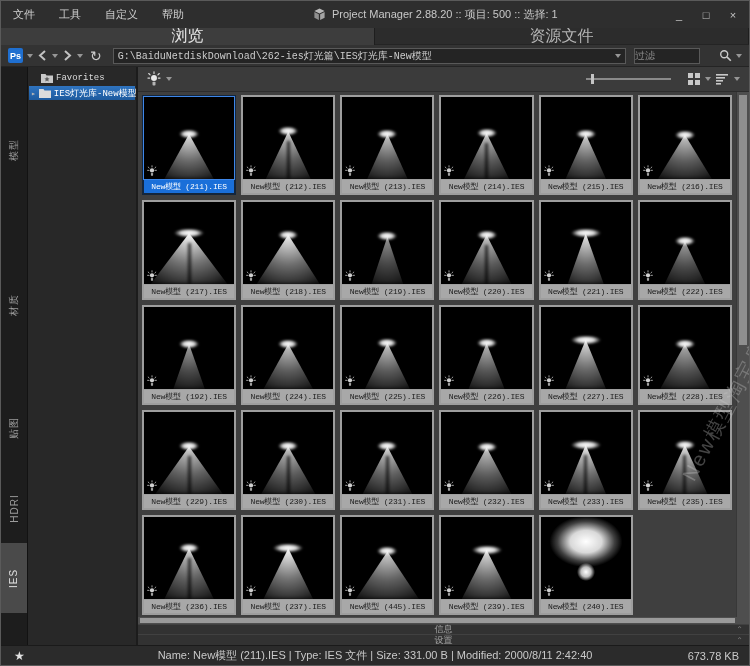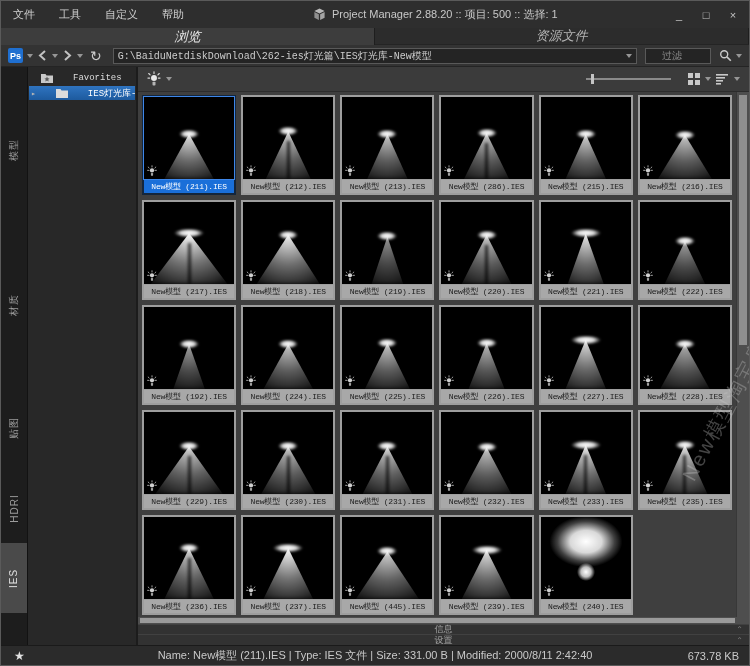--- a/index.html
+++ b/index.html
@@ -8,47 +8,47 @@
 
   
   .titlebar { height:27px; flex:0 0 27px; background:#2e2e2e; display:flex; align-items:center; padding:0 10px; position:relative; }
   .menubar { display:flex; gap:24px; font-size:11px; color:#cfcfcf; padding-left:2px; }
   .menu-item { cursor:default; }
   .title-center { position:absolute; left:312px; display:flex; align-items:center; gap:6px; font-size:11px; color:#c8c8c8; white-space:nowrap; }
   .win-btns { margin-left:auto; display:flex; gap:15px; align-items:center; font-size:11px; color:#c4c4c4; }
   .win-btn { width:12px; text-align:center; }
 
   
-  .tabbar { height:17px; flex:0 0 17px; display:flex; background:#2c2c2c; font-size:13px;font-style:italic; }
+  .tabbar { height:17px; flex:0 0 17px; display:flex; background:#2c2c2c; font-size:16px; }
   .tab { flex:1; display:flex; align-items:center; justify-content:center; color:#b5b5b5; background:#2c2c2c; border-right:1px solid #1e1e1e; border-bottom:1px solid #242424; }
   .tab.active { background:#3d3d3d; color:#e6e6e6; border-bottom:none; }
 
   
   .toolbar { height:22px; flex:0 0 22px; background:#333333; display:flex; align-items:center; padding:0 7px; gap:4px; border-bottom:1px solid #242424; }
   .ps-badge { width:15px; height:15px; background:#1f6fd0; color:#fff; font-size:9px; font-weight:bold; display:flex; align-items:center; justify-content:center; border-radius:2px; }
   .caret { width:0; height:0; border-left:3px solid transparent; border-right:3px solid transparent; border-top:4px solid #969696; display:inline-block; }
   .navbtn { display:flex; align-items:center; padding:0 1px; }
   .refresh { color:#cccccc; font-size:14px; line-height:14px; margin:0 3px; }
   .path-combo { flex:1; height:16px; background:#242424; border:1px solid #595959; display:flex; align-items:center; padding:0 4px; margin:0 4px; }
   .path-combo input { flex:1; background:transparent; border:none; outline:none; color:#cccccc; font:10px "Liberation Mono",monospace; }
-  .filter-input { width:66px; height:16px; background:#242424; border:1px solid #595959; color:#cccccc; font:10px "Liberation Sans",sans-serif; padding:0 16px; outline:none; margin-right:4px; }
+  .filter-input { width:66px; height:16px; background:#242424; border:1px solid #595959; color:#cccccc; font:10px "Liberation Sans",sans-serif; padding:0 0; outline:none; margin-right:15px; }
   .filter-input::placeholder { color:#8a8a8a; }
   .iconbtn { display:flex; align-items:center; }
 
   
   .main { flex:1; display:flex; min-height:0; }
 
   .tabstrip { width:27px; flex:0 0 27px; background:#1d1d1d; position:relative; border-right:1px solid #121212; }
   .side-tab { position:absolute; left:0; width:26px; height:70px; display:flex; align-items:center; justify-content:center; }
   .side-tab span { transform:rotate(-90deg); font-size:10px; color:#9c9c9c; white-space:nowrap; letter-spacing:1px; }
   .side-tab.active { background:#4a4a4a; }
   .side-tab.active span { color:#e0e0e0; }
 
   .tree { width:110px; flex:0 0 110px; background:#282828; border-right:2px solid #1c1c1c; padding-top:4px; font:9px "Liberation Mono",monospace; color:#dcdcdc; overflow:hidden; }
-  .tree-row { height:14px; display:flex; align-items:center; gap:20px; padding-left:13px; white-space:nowrap; cursor:default; }
+  .tree-row { height:14px; display:flex; align-items:center; gap:3px; padding-left:13px; white-space:nowrap; cursor:default; }
   .tree-row.selected { background:linear-gradient(#2f74c0,#1d5a9e); color:#ffffff; padding-left:2px; margin:1px 1px 0 1px; }
   .tree-caret { color:#b5b5b5; font-size:8px; }
 
   .content { flex:1; display:flex; flex-direction:column; background:#3f3f3f; min-width:0; }
   .content-header { height:25px; flex:0 0 25px; background:#3b3b3b; border-bottom:1px solid #2c2c2c; display:flex; align-items:center; padding:0 9px; gap:5px; }
   .spacer { flex:1; }
   .slider { width:85px; height:2px; background:#8a8a8a; position:relative; margin:0 12px 0 0; }
   .slider-handle { position:absolute; left:5px; top:-4px; width:3px; height:10px; background:#c4c4c4; }
 
   .grid-wrap { flex:1; display:flex; min-height:0; }
@@ -294,21 +294,21 @@
                       <line x1="6" y1="0.7" x2="6" y2="2.2"></line>
                       <line x1="1.4" y1="2.2" x2="2.6" y2="3.4"></line>
                       <line x1="10.6" y1="2.2" x2="9.4" y2="3.4"></line>
                       <line x1="0.7" y1="6.2" x2="2.2" y2="6.2"></line>
                       <line x1="9.8" y1="6.2" x2="11.3" y2="6.2"></line>
                     </g>
                     <circle cx="6" cy="6.2" r="2.6" fill="#e8e8e8"></circle>
                     <rect x="4.7" y="9.4" width="2.6" height="3.2" rx="0.6" fill="#b5b5b5"></rect>
                   </svg></div>
               </div>
-              <div class="caption">New模型 (286).IES</div>
+              <div class="caption">New模型 (214).IES</div>
             </div>
             <div class="cell">
               <div class="thumb-img">
                 <div class="cone" style="top: 45%; clip-path: polygon(50% 0%, 72.5% 100%, 27.5% 100%); background: radial-gradient(54% 135% at 50% 0%, rgba(255, 255, 255, 0.85) 0%, rgba(255, 255, 255, 0.38) 45%, rgba(255, 255, 255, 0) 95%);"></div>
                 <div class="hotspot" style="left: 50%; top: 45%; transform: translate(-50%, -50%); width: 20px; height: 9px; background: radial-gradient(closest-side, rgb(255, 255, 255), rgba(255, 255, 255, 0.85) 55%, rgba(255, 255, 255, 0));"></div>
                 <div class="bulb"><svg width="10" height="12" viewBox="0 0 12 14">
                     <g stroke="#d8d8d8" stroke-width="1" stroke-linecap="round">
                       <line x1="6" y1="0.7" x2="6" y2="2.2"></line>
                       <line x1="1.4" y1="2.2" x2="2.6" y2="3.4"></line>
                       <line x1="10.6" y1="2.2" x2="9.4" y2="3.4"></line>

